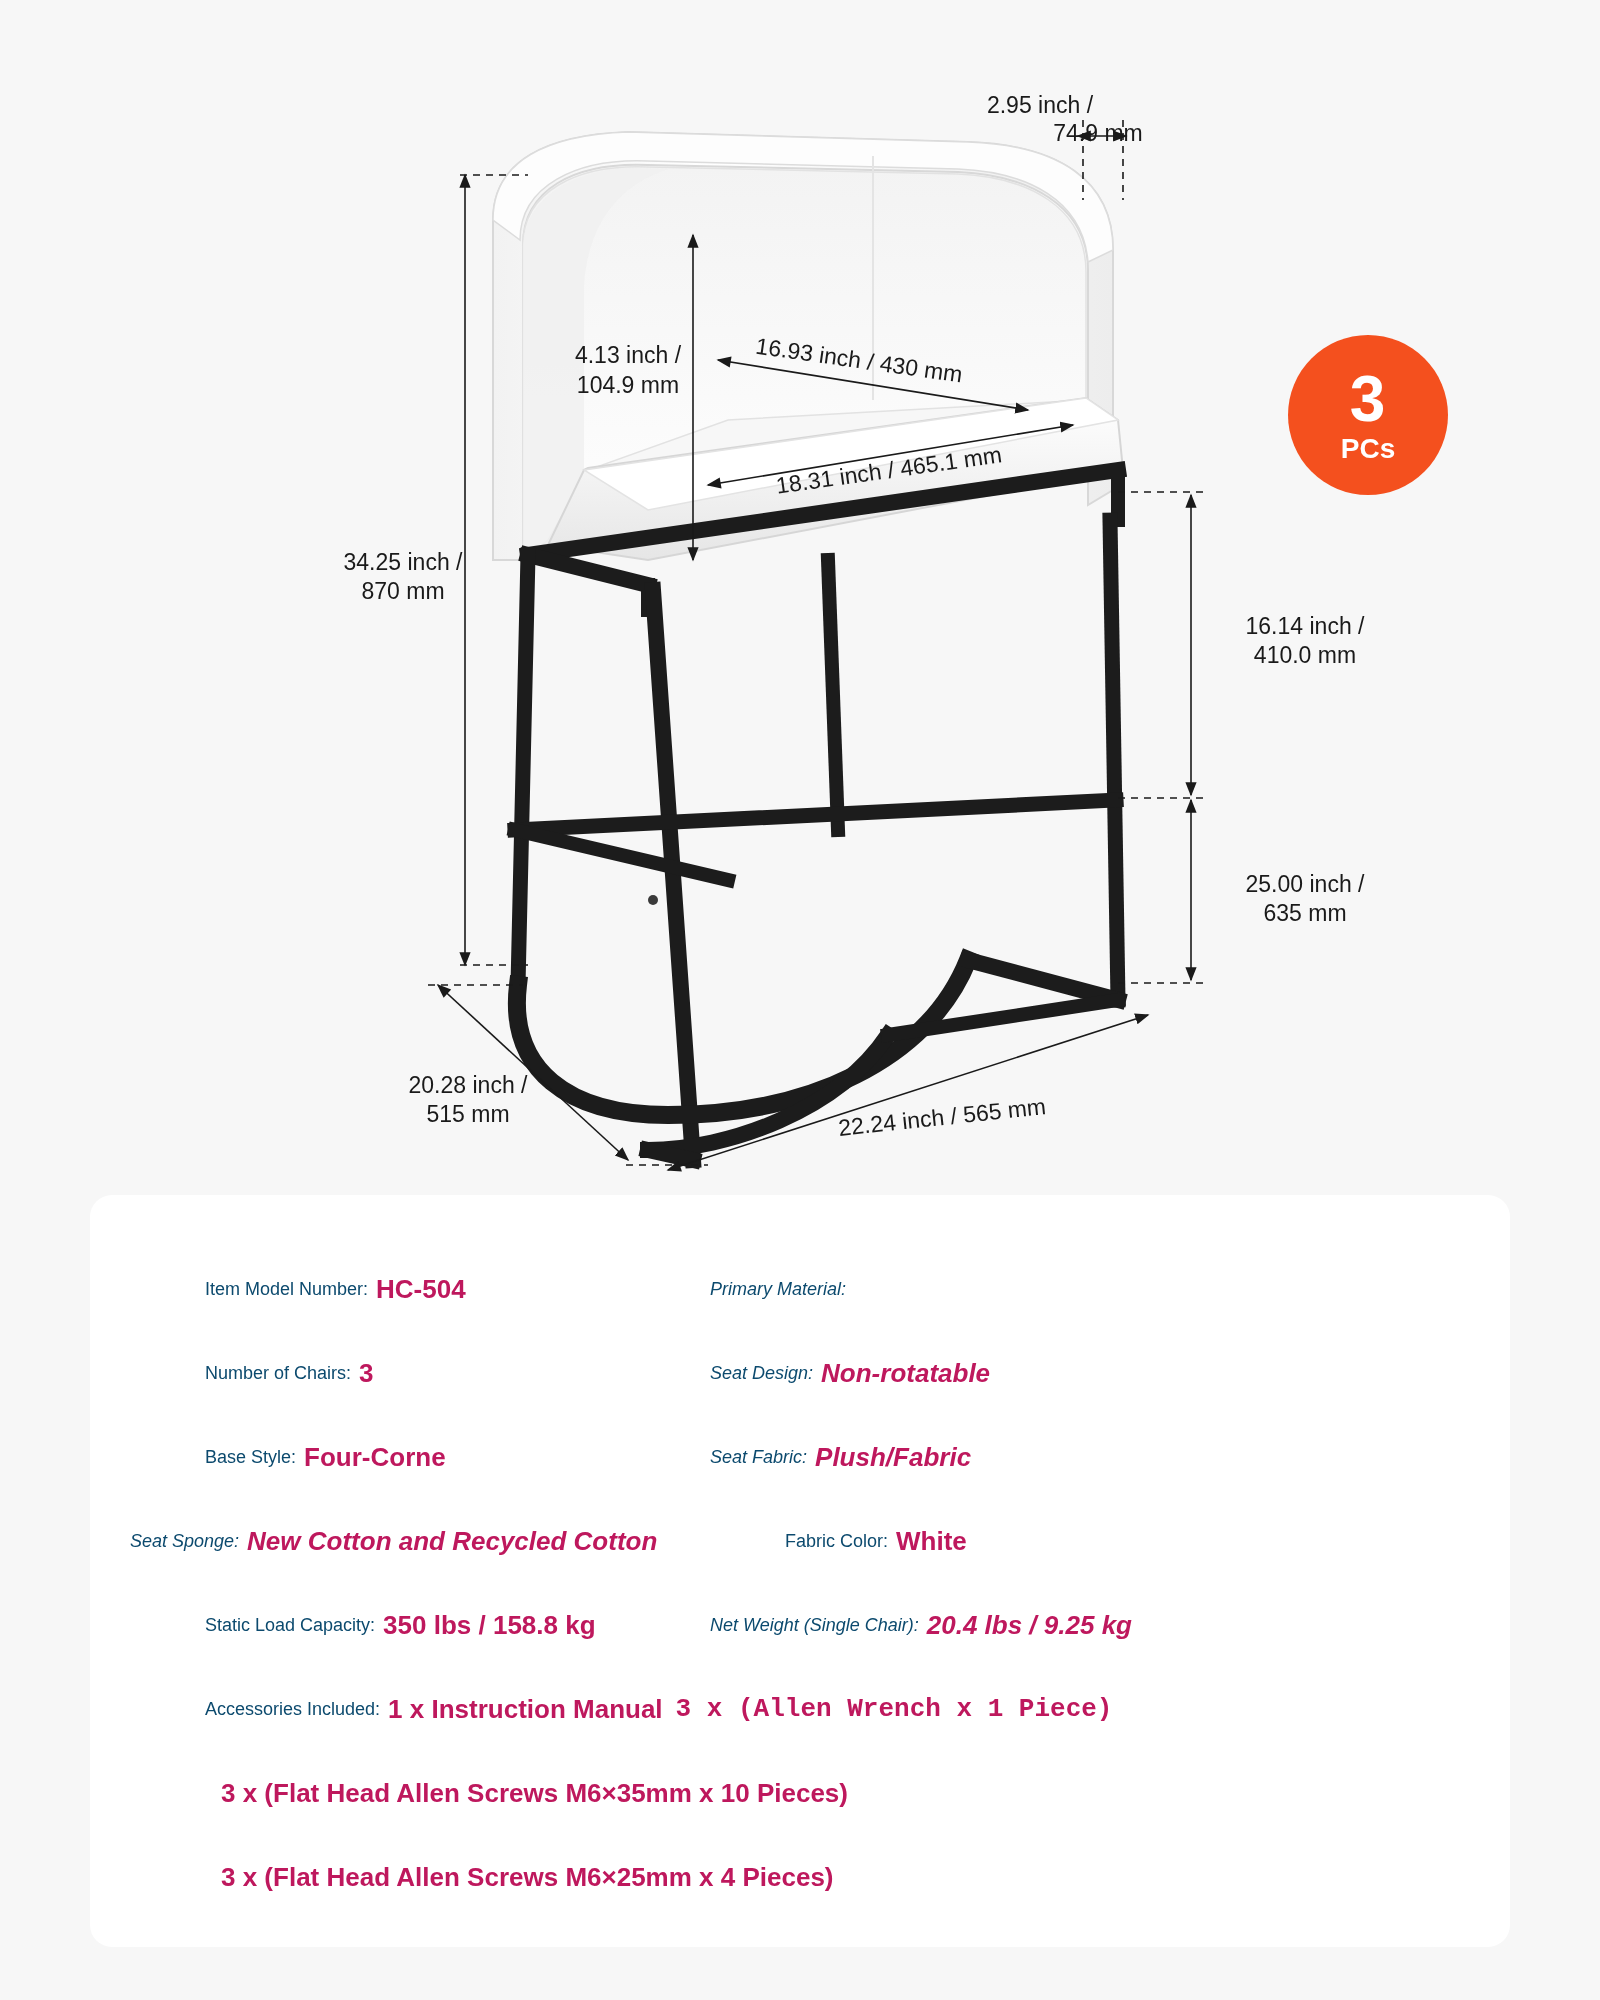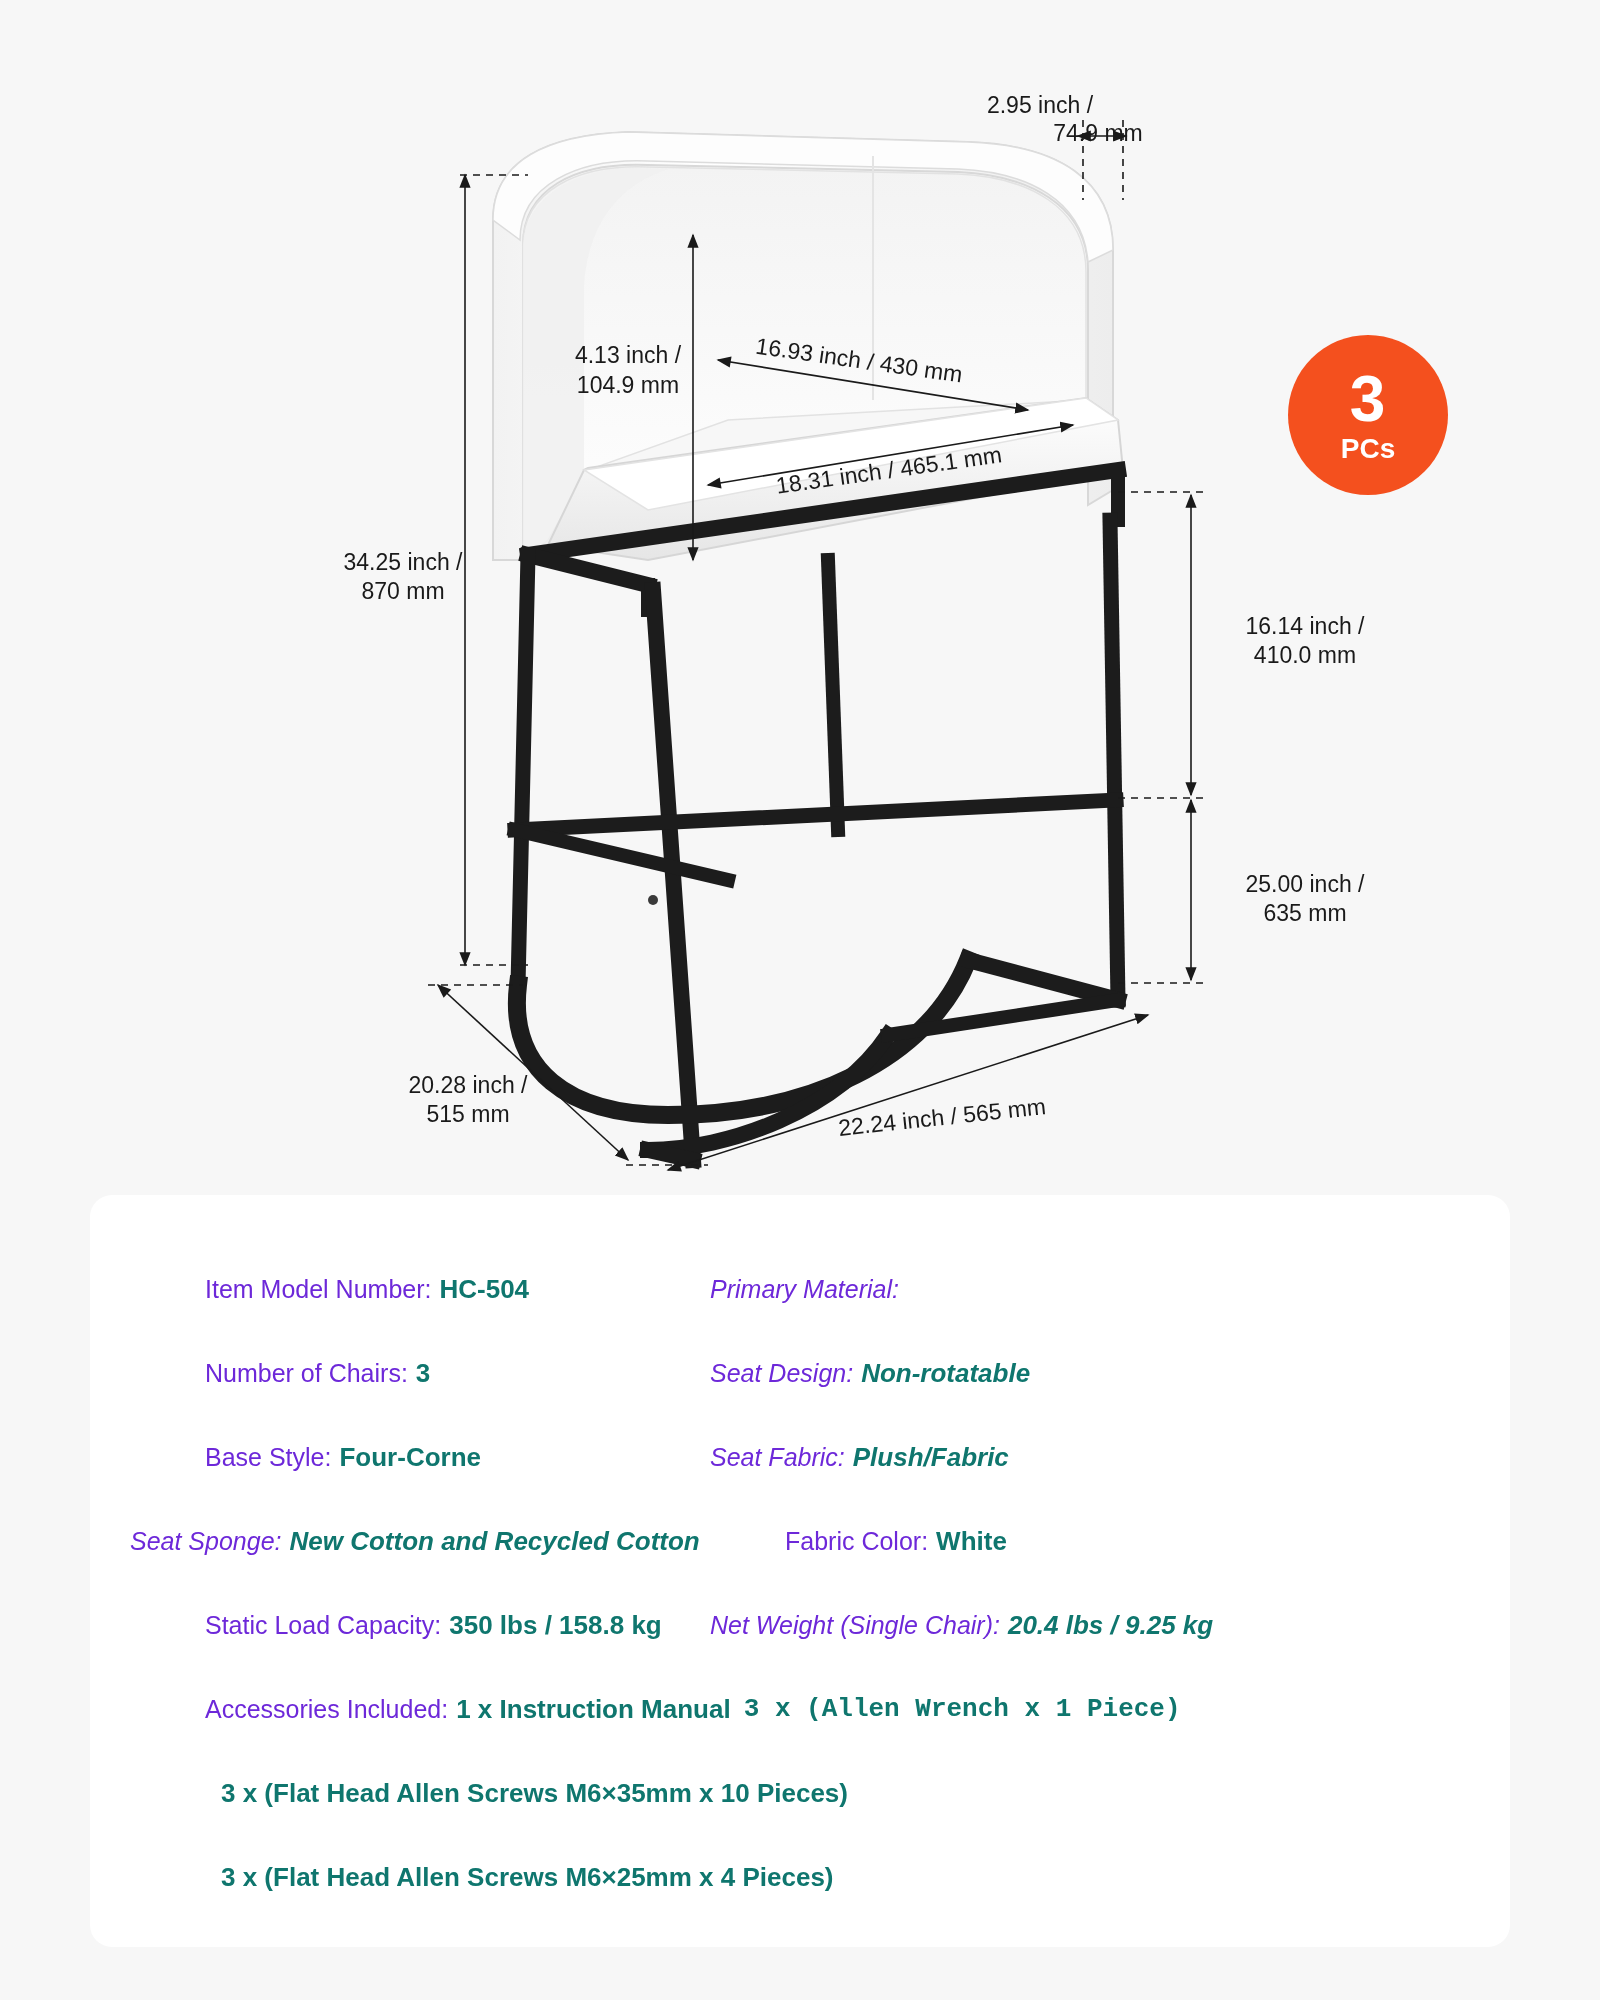--- a/index.html
+++ b/index.html
@@ -83,27 +83,27 @@
     display: flex;
     align-items: center;
     padding-left: 85px;
     box-sizing: border-box;
   }
   .spec-row.right {
     padding-left: 10px;
     font-style: italic;
   }
   .spec-label {
-    font-size: 25px;
-    color: #6d28d9;
+    font-size: 18px;
+    color: #0c4a6e;
     white-space: nowrap;
   }
   .spec-value {
     font-size: 26px;
-    color: #0f766e;
+    color: #be185d;
     font-weight: bold;
     white-space: nowrap;
     margin-left: 8px;
   }
   .spec-full {
     padding-left: 85px;
     height: 84px;
     display: flex;
     align-items: center;
   }

